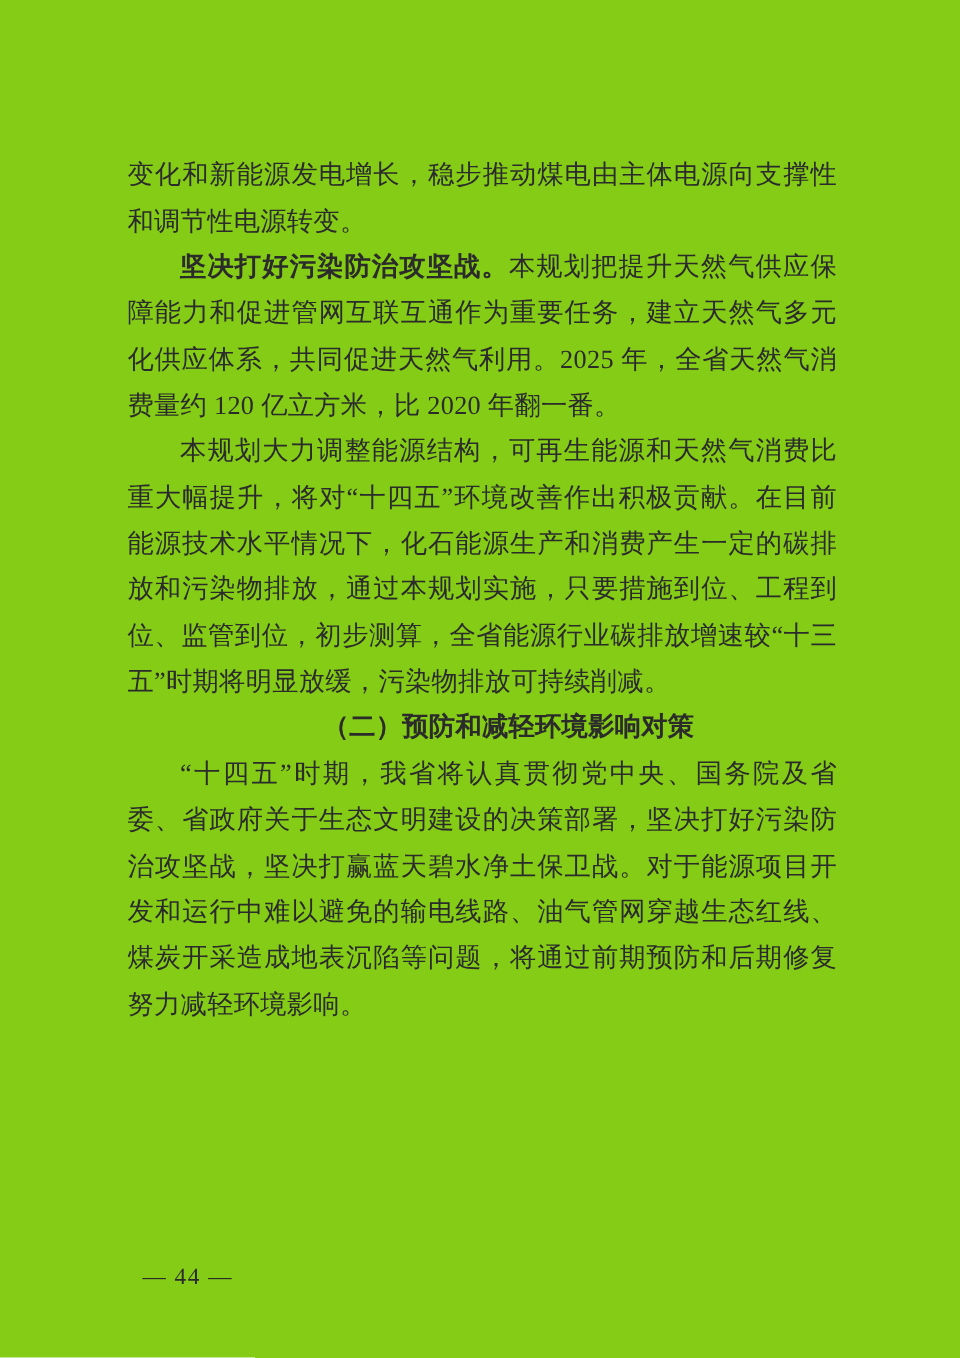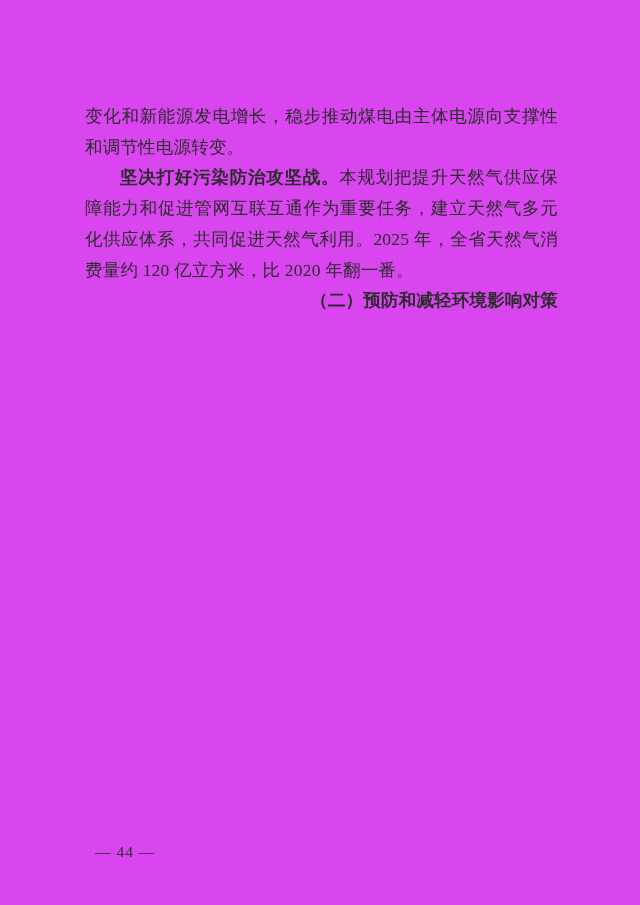--- a/index.html
+++ b/index.html
@@ -4,21 +4,21 @@
 <style>
   html, body {
     margin: 0;
     padding: 0;
     background: #ffffff;
   }
   .sheet {
     position: relative;
     width: 640px;
     height: 905px;
-    background: #d946ef;
+    background: #84cc16;
     overflow: hidden;
     font-family: "Liberation Serif", "DejaVu Serif", serif;
     color: #2b2b2b;
   }
   .content {
     position: absolute;
     left: 85px;
     top: 101px;
     width: 473px;
   }
@@ -31,21 +31,21 @@
     text-justify: inter-character;
     text-indent: 2em;
     letter-spacing: 0.2px;
     word-break: break-all;
   }
   p.para.no-indent {
     text-indent: 0;
   }
   p.para.heading {
     font-weight: bold;
-    text-align: right;
+    text-align: center;
   }
   b.lead {
     font-weight: bold;
   }
   .footer {
     position: absolute;
     left: 95px;
     top: 841px;
     font-size: 15.5px;
     line-height: 22px;
@@ -53,16 +53,18 @@
     letter-spacing: 1px;
   }
 </style>
 </head>
 <body>
 
 <div class="sheet">
   <main class="content">
       <p class="para no-indent">变化和新能源发电增长，稳步推动煤电由主体电源向支撑性和调节性电源转变。</p>
       <p class="para"><b class="lead">坚决打好污染防治攻坚战。</b>本规划把提升天然气供应保障能力和促进管网互联互通作为重要任务，建立天然气多元化供应体系，共同促进天然气利用。2025 年，全省天然气消费量约 120 亿立方米，比 2020 年翻一番。</p>
+      <p class="para">本规划大力调整能源结构，可再生能源和天然气消费比重大幅提升，将对“十四五”环境改善作出积极贡献。在目前能源技术水平情况下，化石能源生产和消费产生一定的碳排放和污染物排放，通过本规划实施，只要措施到位、工程到位、监管到位，初步测算，全省能源行业碳排放增速较“十三五”时期将明显放缓，污染物排放可持续削减。</p>
       <p class="para heading">（二）预防和减轻环境影响对策</p>
+      <p class="para">“十四五”时期，我省将认真贯彻党中央、国务院及省委、省政府关于生态文明建设的决策部署，坚决打好污染防治攻坚战，坚决打赢蓝天碧水净土保卫战。对于能源项目开发和运行中难以避免的输电线路、油气管网穿越生态红线、煤炭开采造成地表沉陷等问题，将通过前期预防和后期修复努力减轻环境影响。</p>
     </main>
   <div class="footer">— 44 —</div>
 </div>
 
 </body></html>

